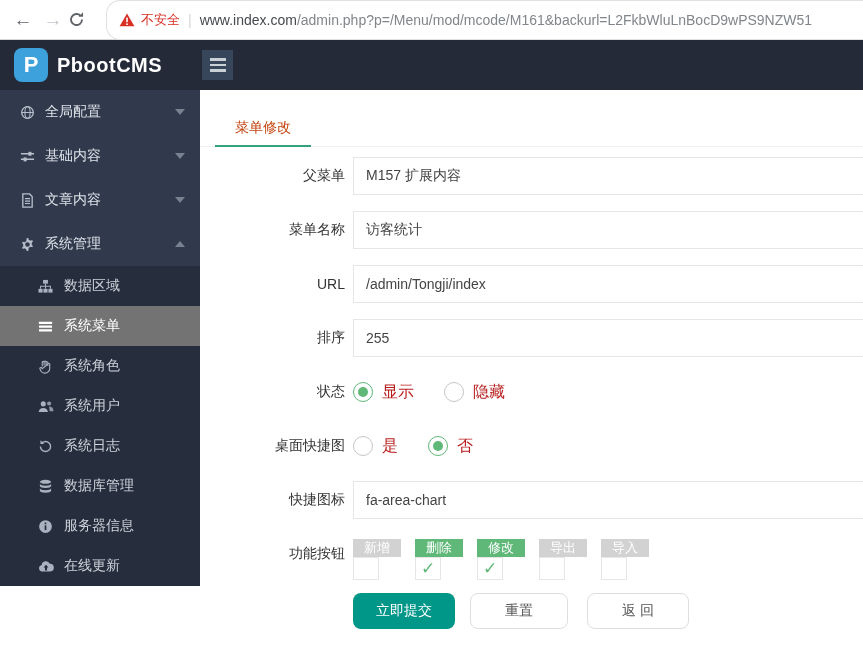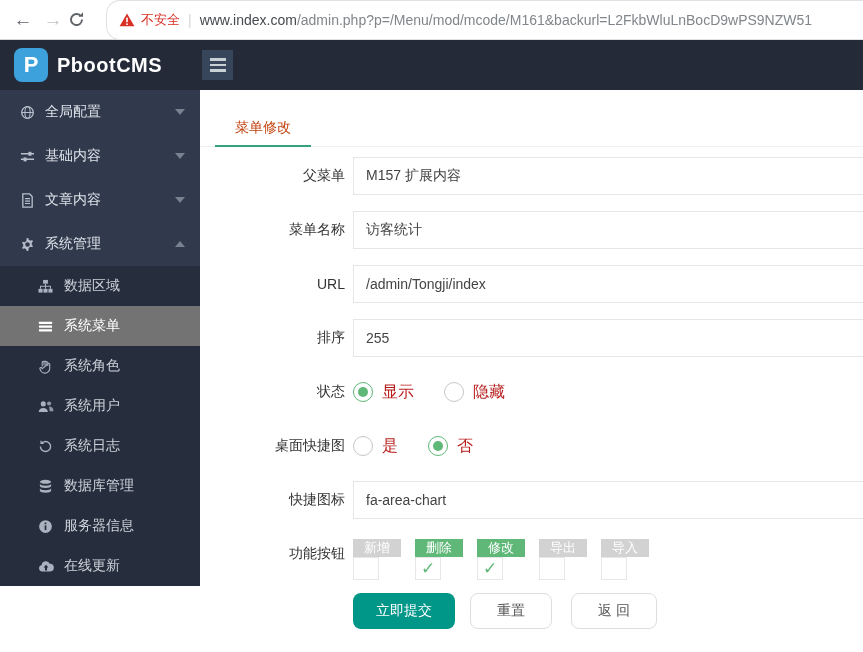--- a/index.html
+++ b/index.html
@@ -76,21 +76,21 @@
   .chip-box { width:26px; background:#fff; border:1px solid #e6e6e6;
               display:flex; align-items:center; justify-content:center; }
   .tick { font-size:17px; color:#5FB878; font-weight:bold; visibility:hidden; }
   .chip.on .chip-label { background:#5FB878; }
   .chip.on .tick { visibility:visible; }
 
   .actions { margin-left:153px; display:flex; align-items:center; margin-top:20px; }
   .btn { height:36px; font-size:14px; border-radius:8px; cursor:pointer; border:none;
          font-family:inherit; }
   .btn-submit { background:#009688; color:#fff; padding:0 23px; margin-right:15px; }
-  .btn-plain { background:#fff; border:1px solid #dedede; color:#555; padding:0 26px; margin-right:19px; }
+  .btn-plain { background:#fff; border:1px solid #dedede; color:#555; padding:0 34px; margin-right:19px; }
 
   svg { display:block; }
 </style>
 </head>
 <body>
 
 <div class="page">
 
   <div class="browser">
     <div class="nav-btn back">←</div>

